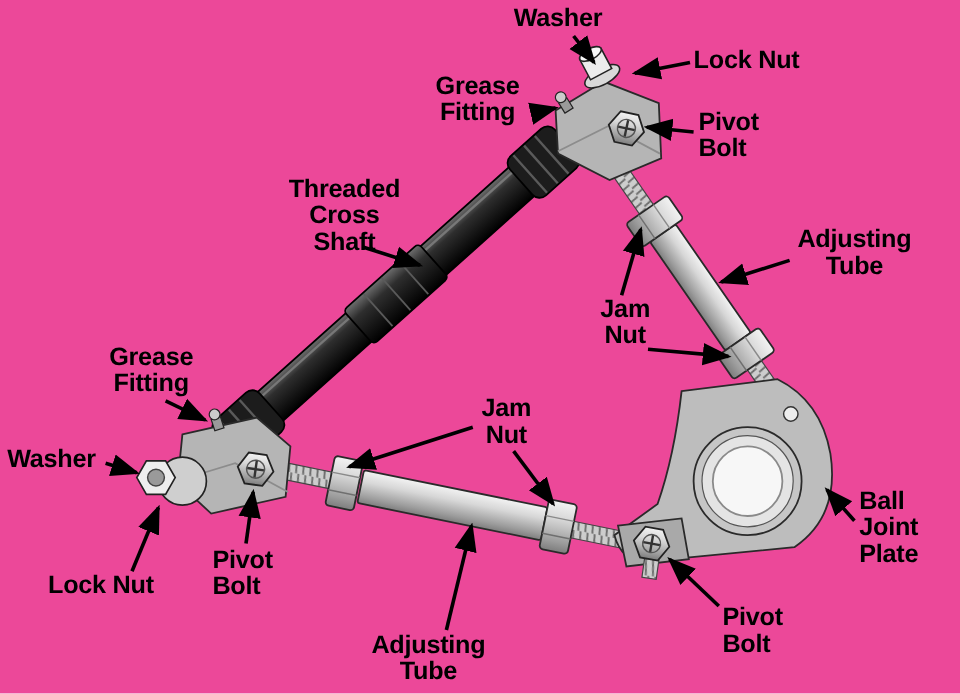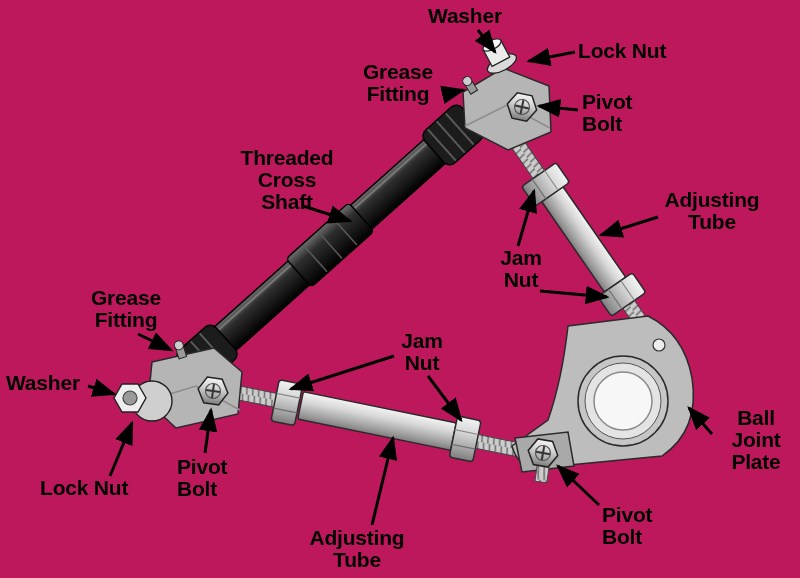--- a/index.html
+++ b/index.html
@@ -1,16 +1,16 @@
 <!DOCTYPE html>
 <html><head>
 <meta charset="utf-8">
 <style>
   html,body{margin:0;padding:0;background:#ffffff;}
-  .stage{position:relative;width:800px;height:578px;background:#be185d;
+  .stage{position:relative;width:800px;height:578px;background:#ec4899;
          font-family:"Liberation Sans",sans-serif;overflow:hidden;}
   .stage svg{position:absolute;left:0;top:0;}
   .label{position:absolute;font-weight:bold;font-size:21px;line-height:22px;
          color:#000;white-space:pre-line;letter-spacing:-0.2px;}
   .label.center{text-align:center;}
 </style>
 </head>
 <body>
 
 <div class="stage">
@@ -160,17 +160,17 @@
   <div class="label" style="left:6px;top:372px;width:90px;">Washer</div>
   <div class="label center" style="left:393px;top:330px;width:58px;">Jam
 Nut</div>
   <div class="label" style="left:40px;top:477px;width:110px;">Lock Nut</div>
   <div class="label" style="left:177px;top:456px;width:80px;">Pivot
 Bolt</div>
   <div class="label center" style="left:298px;top:527px;width:118px;">Adjusting
 Tube</div>
   <div class="label" style="left:602px;top:504px;width:80px;">Pivot
 Bolt</div>
-  <div class="label" style="left:716px;top:407px;width:80px;text-align:center;">Ball
+  <div class="label" style="left:716px;top:407px;width:80px;">Ball
 Joint
 Plate</div>
 
 </div>
 
 </body></html>

